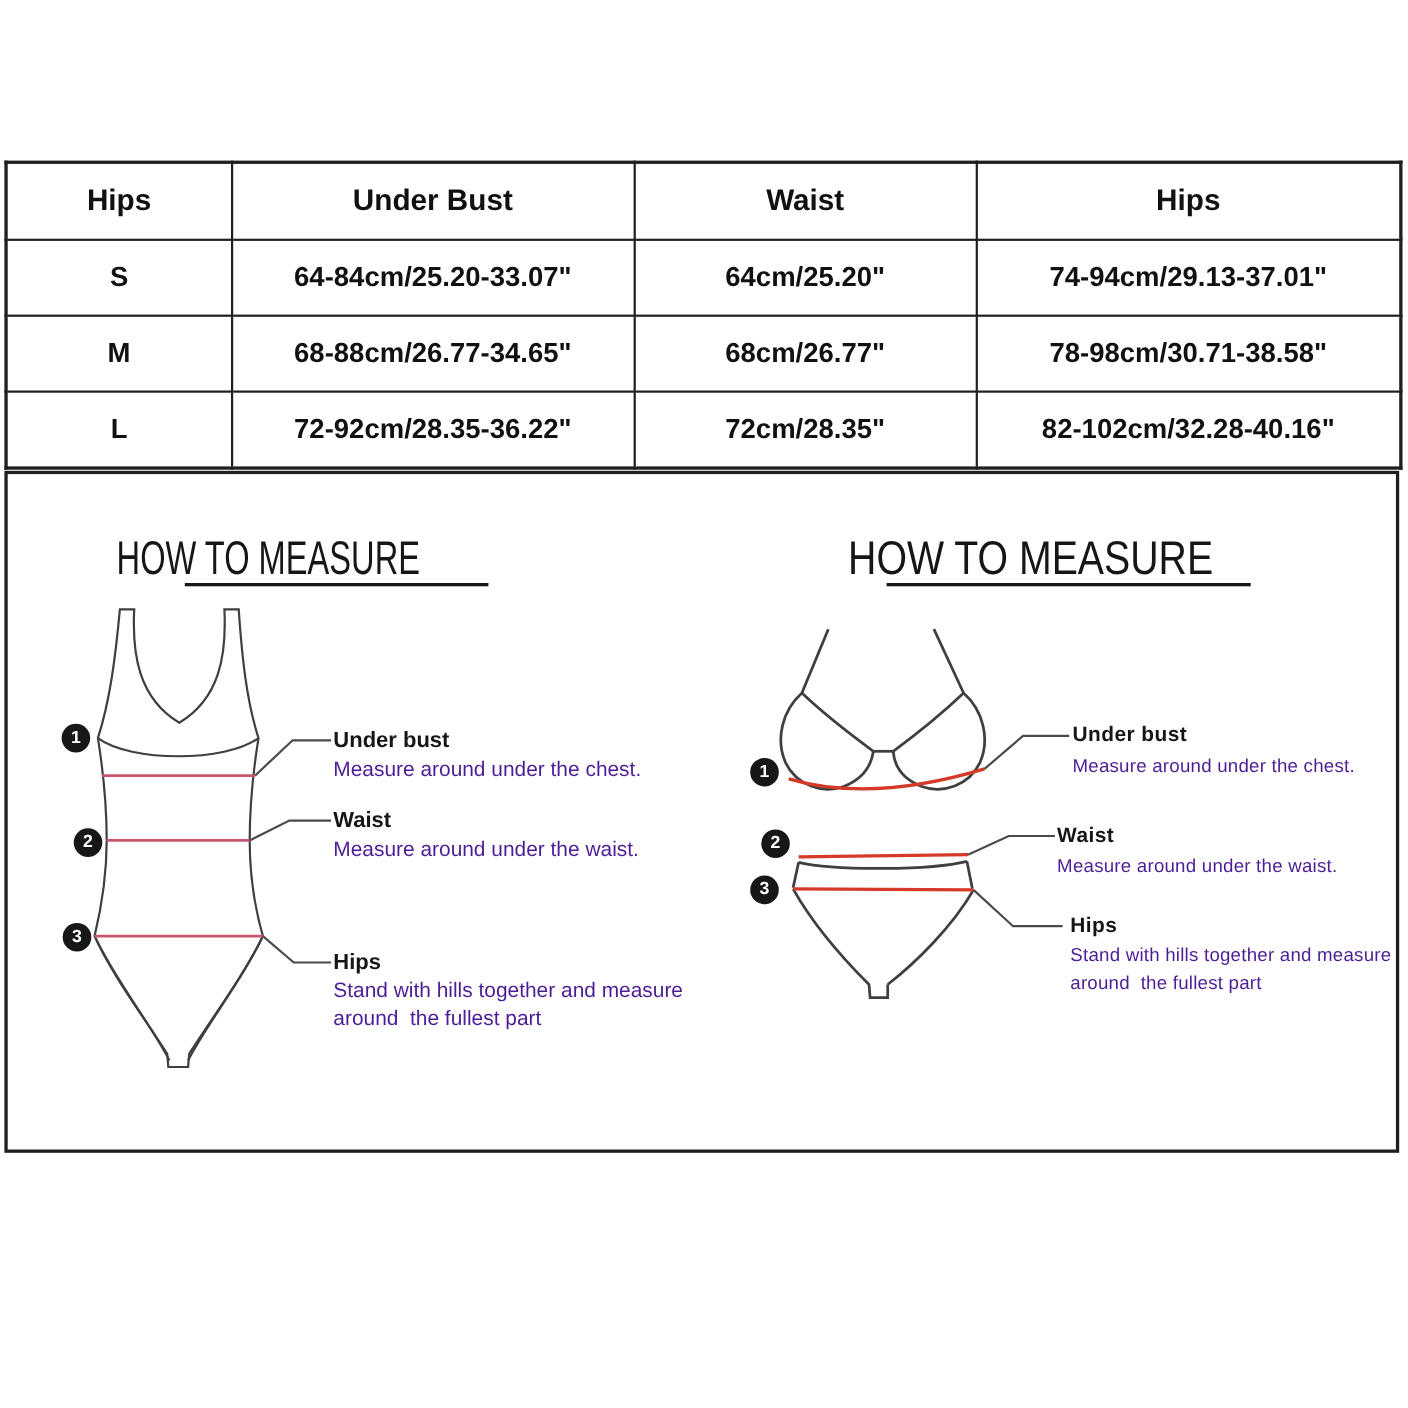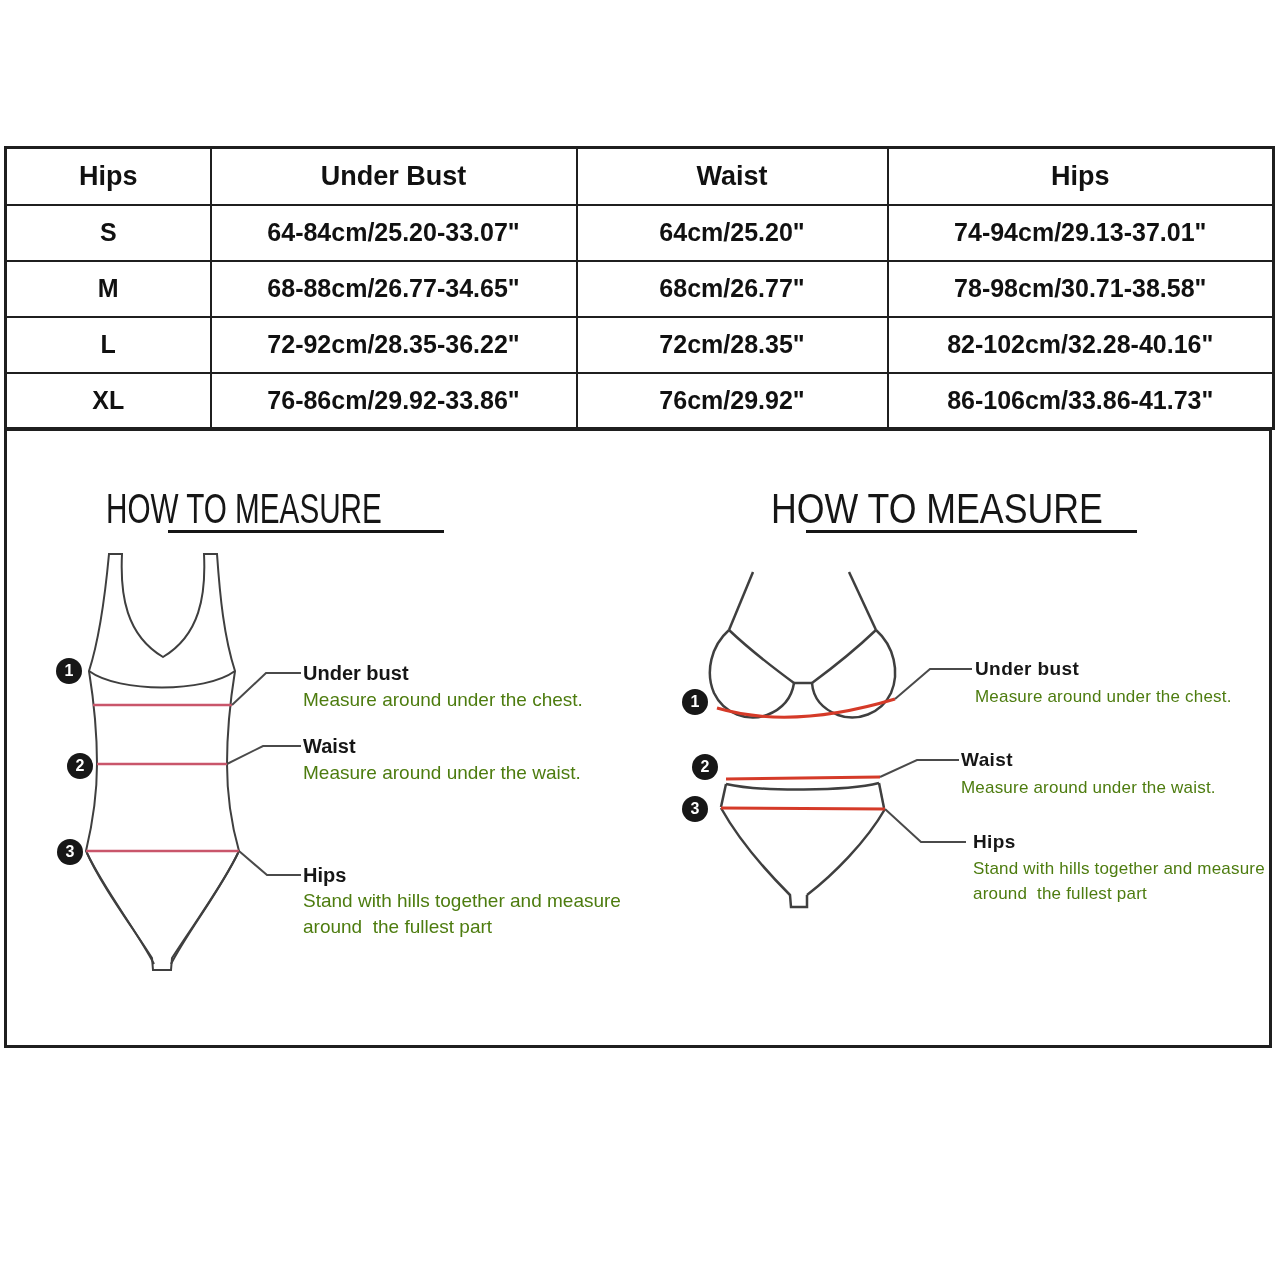--- a/index.html
+++ b/index.html
@@ -36,21 +36,21 @@
   .htm-title.left{left:168px;top:486px;width:276px;}
   .htm-title.left span{transform:scaleX(0.69);transform-origin:center bottom;}
   .htm-title.right{left:806px;top:486px;width:331px;}
   .htm-title.right span{transform:scaleX(0.83);transform-origin:center bottom;}
   .diagram-svg{position:absolute;left:4px;top:427px;width:1268px;height:621px;}
   .step-dot{
     position:absolute;width:26px;height:26px;border-radius:50%;background:#171717;
     color:#fff;font-size:16px;font-weight:bold;display:flex;align-items:center;justify-content:center;
   }
   .m-label{position:absolute;font-weight:bold;color:#161616;line-height:24px;white-space:nowrap;}
-  .m-desc{position:absolute;color:#4d7c0f;white-space:pre-wrap;}
+  .m-desc{position:absolute;color:#4c1d95;white-space:pre-wrap;}
   .left-col .m-label{font-size:20px;}
   .left-col .m-desc{font-size:19px;line-height:26px;}
   .right-col .m-label{font-size:19px;letter-spacing:0.4px;}
   .right-col .m-desc{font-size:17px;line-height:25px;letter-spacing:0.2px;}
 </style>
 </head>
 <body>
 
 <div class="page">
 
@@ -78,26 +78,20 @@
       <td>M</td>
       <td>68-88cm/26.77-34.65"</td>
       <td>68cm/26.77"</td>
       <td>78-98cm/30.71-38.58"</td>
     </tr>
     <tr style="height:56px">
       <td>L</td>
       <td>72-92cm/28.35-36.22"</td>
       <td>72cm/28.35"</td>
       <td>82-102cm/32.28-40.16"</td>
-    </tr>
-    <tr style="height:56px">
-      <td>XL</td>
-      <td>76-86cm/29.92-33.86"</td>
-      <td>76cm/29.92"</td>
-      <td>86-106cm/33.86-41.73"</td>
     </tr>
   </tbody>
     </table>
 
   <div class="measure-box"></div>
 
   <svg class="diagram-svg" viewBox="0 0 1268 621">
 
     <g fill="none" stroke="#3f3f3f" stroke-width="2">
       <path d="M 105,127

